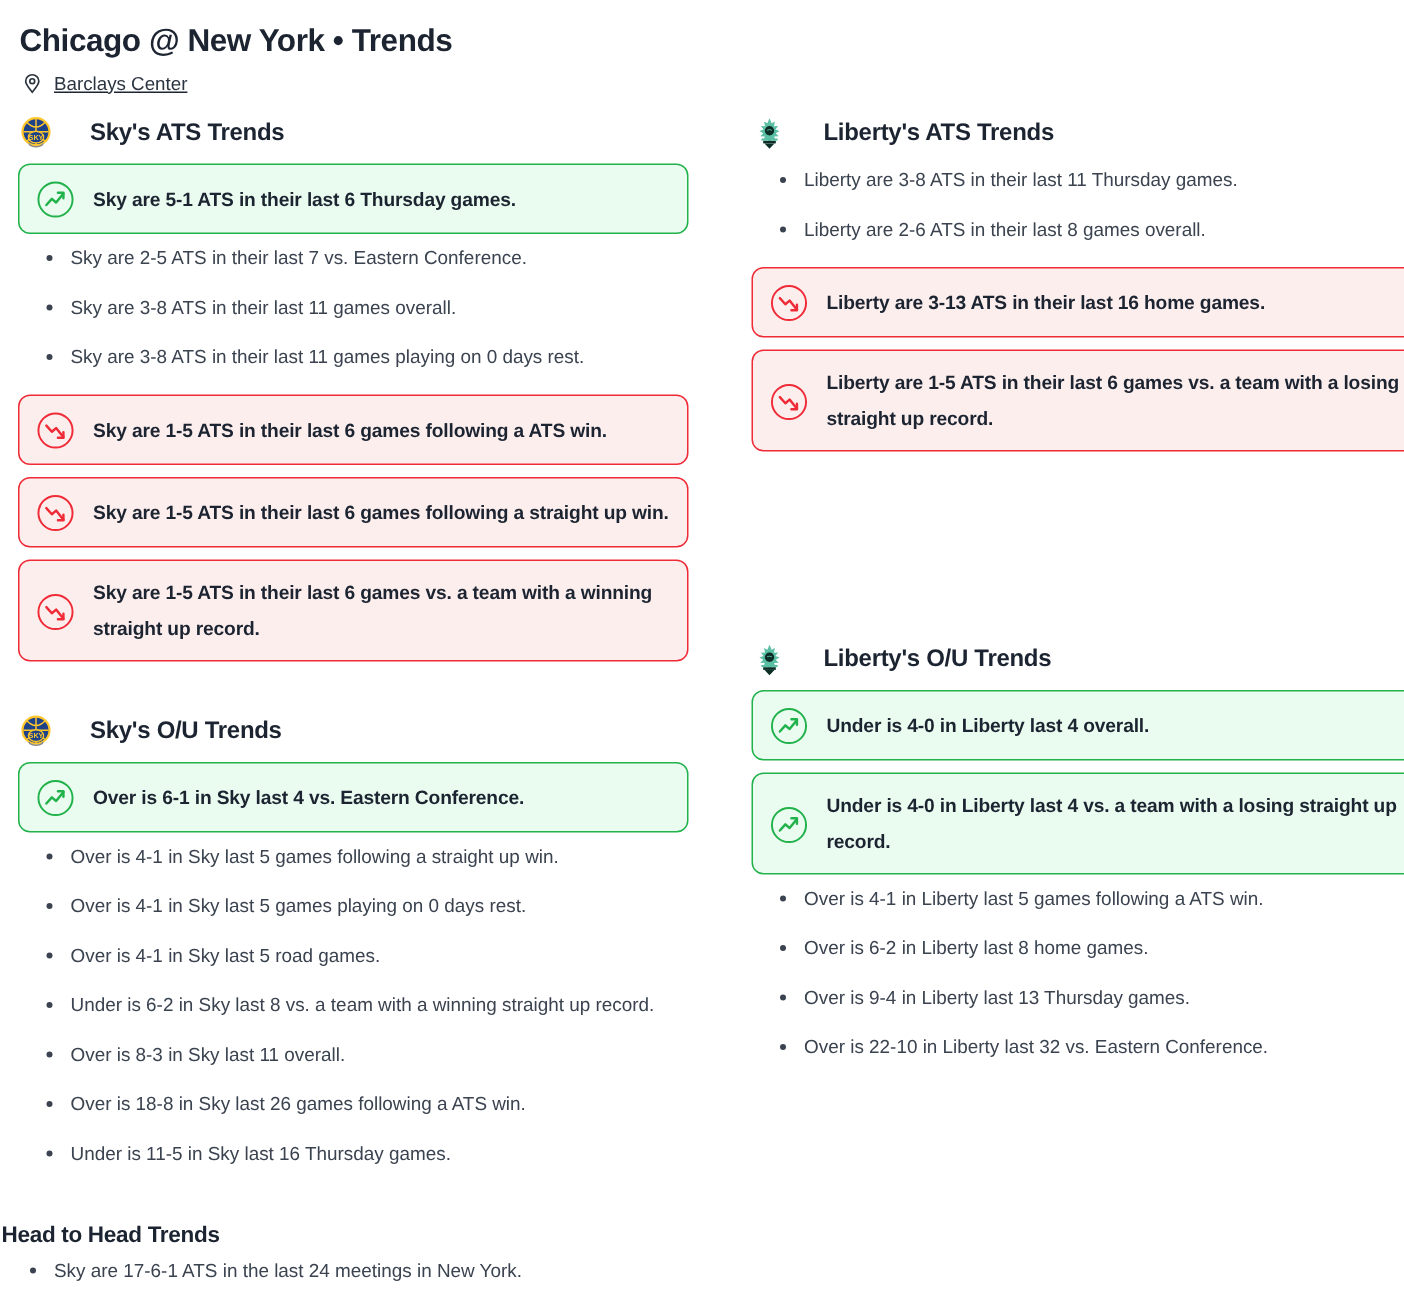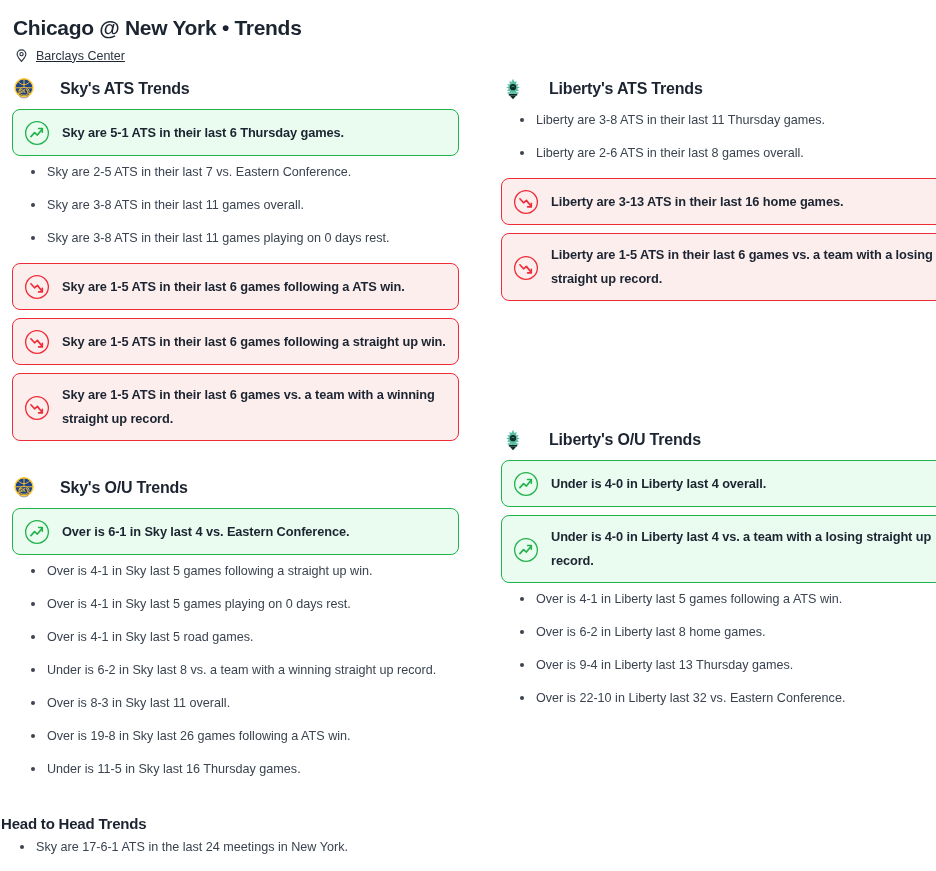--- a/index.html
+++ b/index.html
@@ -252,21 +252,21 @@
           </span>
           <span class="card-text">Over is 6-1 in Sky last 4 vs. Eastern Conference.</span>
         </div>
 
         <ul class="trend-list list-gap-top">
           <li>Over is 4-1 in Sky last 5 games following a straight up win.</li>
           <li>Over is 4-1 in Sky last 5 games playing on 0 days rest.</li>
           <li>Over is 4-1 in Sky last 5 road games.</li>
           <li>Under is 6-2 in Sky last 8 vs. a team with a winning straight up record.</li>
           <li>Over is 8-3 in Sky last 11 overall.</li>
-          <li>Over is 19-8 in Sky last 26 games following a ATS win.</li>
+          <li>Over is 18-8 in Sky last 26 games following a ATS win.</li>
           <li>Under is 11-5 in Sky last 16 Thursday games.</li>
         </ul>
       </div>
 
     </div>
 
     <div class="col right">
 
       <div>
         <div class="sec-head">

